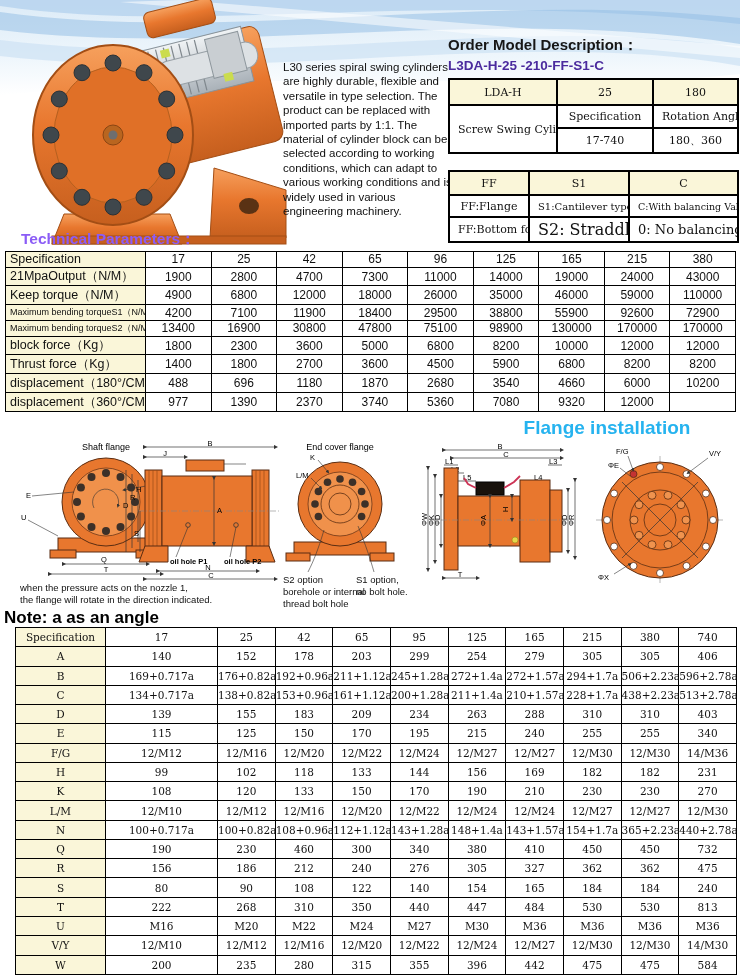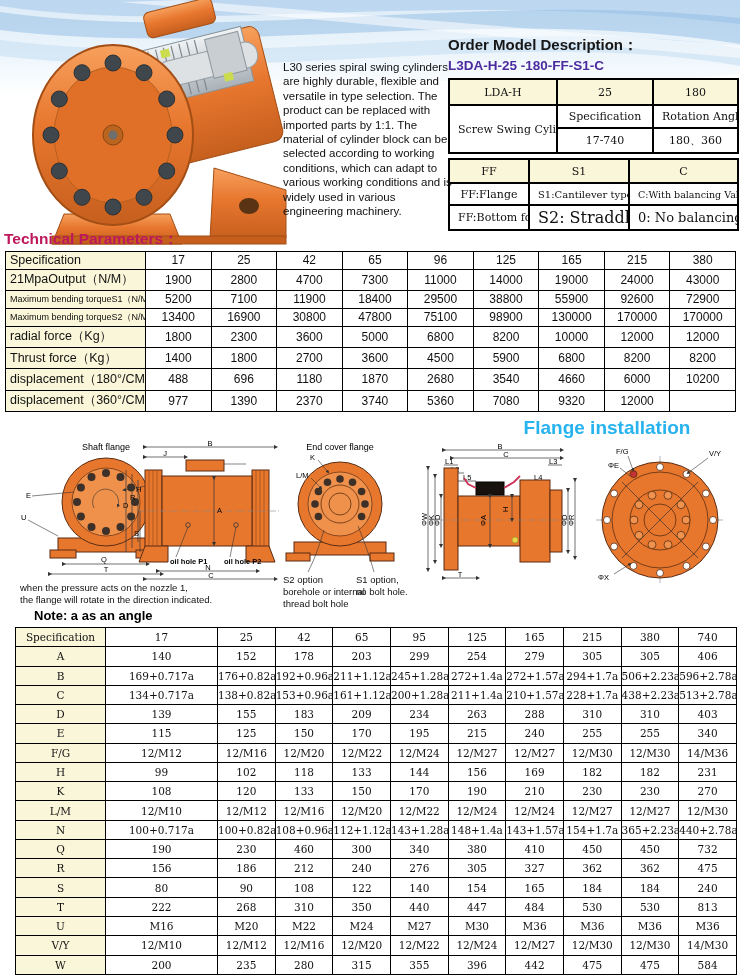--- a/index.html
+++ b/index.html
@@ -12,33 +12,33 @@
   .desc{left:283px;top:60px;width:170px;font-size:11.5px;line-height:14.4px;color:#101010;}
   
   .order{left:448px;top:36px;width:272px;}
   .order-title{font-size:15px;font-weight:bold;color:#161616;}
   .order-code{font-size:13.5px;font-weight:bold;color:#4B2B9E;margin-top:3px;}
   table.ord{border-collapse:collapse;table-layout:fixed;width:289px;margin-top:5px;
             font-family:"DejaVu Serif",serif;font-size:11px;}
   table.ord td{border:2px solid #000;text-align:center;padding:2px 8px;overflow:hidden;white-space:nowrap;}
   table.ord td.y{background:#FAF6D9;}
   
-  .tech-title{left:4px;top:229px;font-size:15.5px;font-weight:bold;color:#be185d;}
+  .tech-title{left:21px;top:229px;font-size:15.5px;font-weight:bold;color:#8b5cf6;}
   .tech-wrap{left:5px;top:251px;width:731px;height:161px;}
   table.tech{border-collapse:collapse;table-layout:fixed;width:100%;height:100%;
              font-size:12px;}
   table.tech td{border:1.5px solid #000;text-align:center;overflow:hidden;white-space:nowrap;padding:0;}
   table.tech td.lbl{background:#FAF6D9;text-align:left;padding-left:4px;font-size:12.5px;}
   table.tech td.lbl.sm{font-size:9px;}
   
   .inst-title{font-size:19px;font-weight:bold;color:#26B3EF;text-align:center;}
   .t-bf{left:105px;top:417px;width:250px;}
   .t-fl{left:492px;top:417px;width:230px;}
   .cap{font-size:9.5px;line-height:12px;color:#101010;}
-  .note{left:34px;top:608px;font-size:13px;font-weight:bold;color:#000;}
+  .note{left:4px;top:608px;font-size:17px;font-weight:bold;color:#000;}
   
   .dim-wrap{left:15px;top:627px;width:722px;height:348px;}
   table.dim{border-collapse:collapse;table-layout:fixed;width:100%;height:100%;
             font-family:"DejaVu Serif",serif;font-size:10.5px;}
   table.dim td{border:1.5px solid #000;text-align:center;overflow:hidden;white-space:nowrap;padding:0;}
   table.dim td.lbl{background:#FAF6D9;}
   
   svg text{font-family:"Liberation Sans",sans-serif;font-size:7.5px;fill:#000;}
   svg text.cap2{font-size:9px;}
   svg text.bold{font-weight:bold;font-size:7.5px;}
@@ -127,21 +127,21 @@
       </g>
       <circle cx="95" cy="135" r="10" fill="#b9651f" stroke="#8a4513"></circle>
       <circle cx="95" cy="135" r="4.5" fill="#6e6e6e"></circle>
     </svg>
   </div>
 
   <div class="abs desc">L30 series spiral swing cylinders are highly durable, flexible and versatile in type selection. The product can be replaced with imported parts by 1:1. The material of cylinder block can be selected according to working conditions, which can adapt to various working conditions and is widely used in various engineering machinery.</div>
 
   <div class="abs order">
     <div class="order-title">Order Model Description：</div>
-    <div class="order-code">L3DA-H-25 -180-FF-S1-C</div>
+    <div class="order-code">L3DA-H-25 -210-FF-S1-C</div>
     <table class="ord">
       <colgroup>
           <col style="width:108px">
           <col style="width:96px">
           <col style="width:85px">
         </colgroup>
       <tbody>
           <tr style="height:26px">
         <td class="y">LDA-H</td>
         <td class="y">25</td>
@@ -151,21 +151,21 @@
         <td rowspan="2">Screw Swing Cylinder</td>
         <td>Specification</td>
         <td>Rotation Angle</td>
       </tr>
       <tr style="height:25px">
         <td>17-740</td>
         <td>180、360</td>
       </tr>
     </tbody>
       </table>
-    <table class="ord" style="margin-top:4px">
+    <table class="ord" style="margin-top:16px">
       <colgroup>
           <col style="width:80px">
           <col style="width:100px">
           <col style="width:109px">
         </colgroup>
       <tbody>
           <tr style="height:24px">
         <td class="y">FF</td>
         <td class="y">S1</td>
         <td class="y">C</td>
@@ -218,22 +218,34 @@
             <td>2800</td>
             <td>4700</td>
             <td>7300</td>
             <td>11000</td>
             <td>14000</td>
             <td>19000</td>
             <td>24000</td>
             <td>43000</td>
           </tr>
           <tr>
+            <td class="lbl">Keep torque（N/M）</td>
+            <td>4900</td>
+            <td>6800</td>
+            <td>12000</td>
+            <td>18000</td>
+            <td>26000</td>
+            <td>35000</td>
+            <td>46000</td>
+            <td>59000</td>
+            <td>110000</td>
+          </tr>
+          <tr>
             <td class="lbl sm">Maximum bending torqueS1（N/M）</td>
-            <td>5200</td>
+            <td>4200</td>
             <td>7100</td>
             <td>11900</td>
             <td>18400</td>
             <td>29500</td>
             <td>38800</td>
             <td>55900</td>
             <td>92600</td>
             <td>72900</td>
           </tr>
           <tr>
@@ -242,21 +254,21 @@
             <td>16900</td>
             <td>30800</td>
             <td>47800</td>
             <td>75100</td>
             <td>98900</td>
             <td>130000</td>
             <td>170000</td>
             <td>170000</td>
           </tr>
           <tr>
-            <td class="lbl">radial force（Kg）</td>
+            <td class="lbl">block force（Kg）</td>
             <td>1800</td>
             <td>2300</td>
             <td>3600</td>
             <td>5000</td>
             <td>6800</td>
             <td>8200</td>
             <td>10000</td>
             <td>12000</td>
             <td>12000</td>
           </tr>

